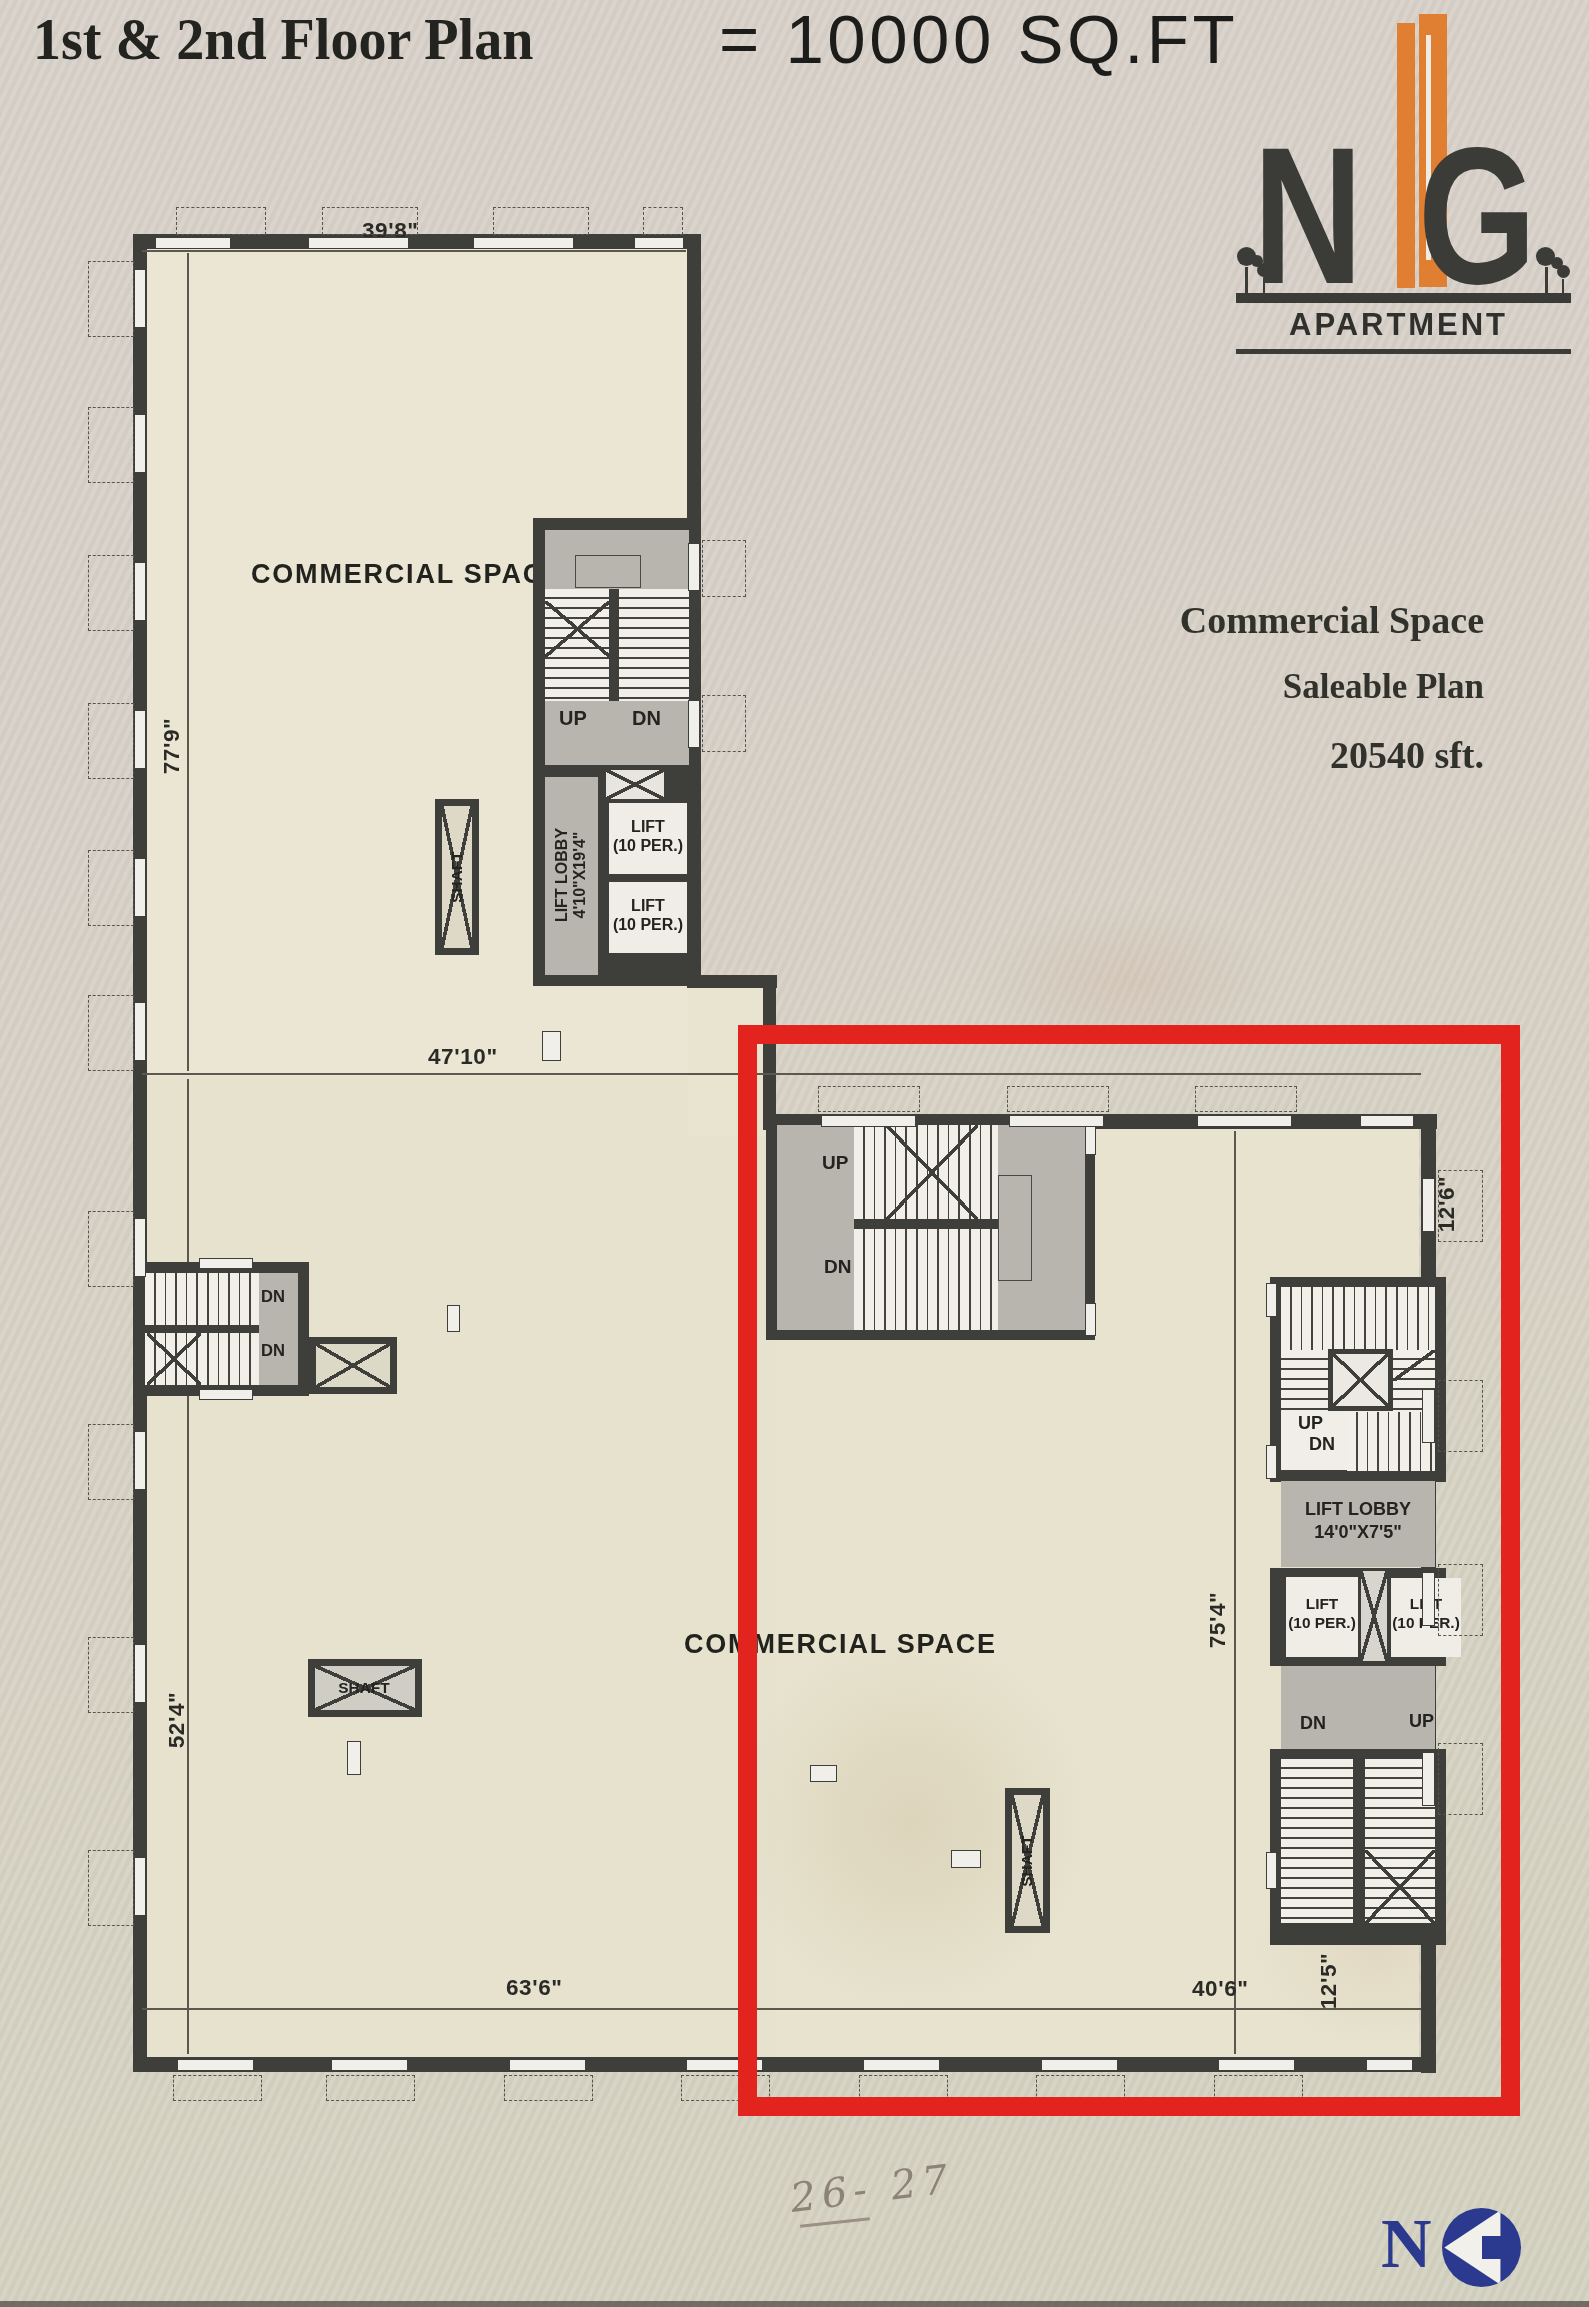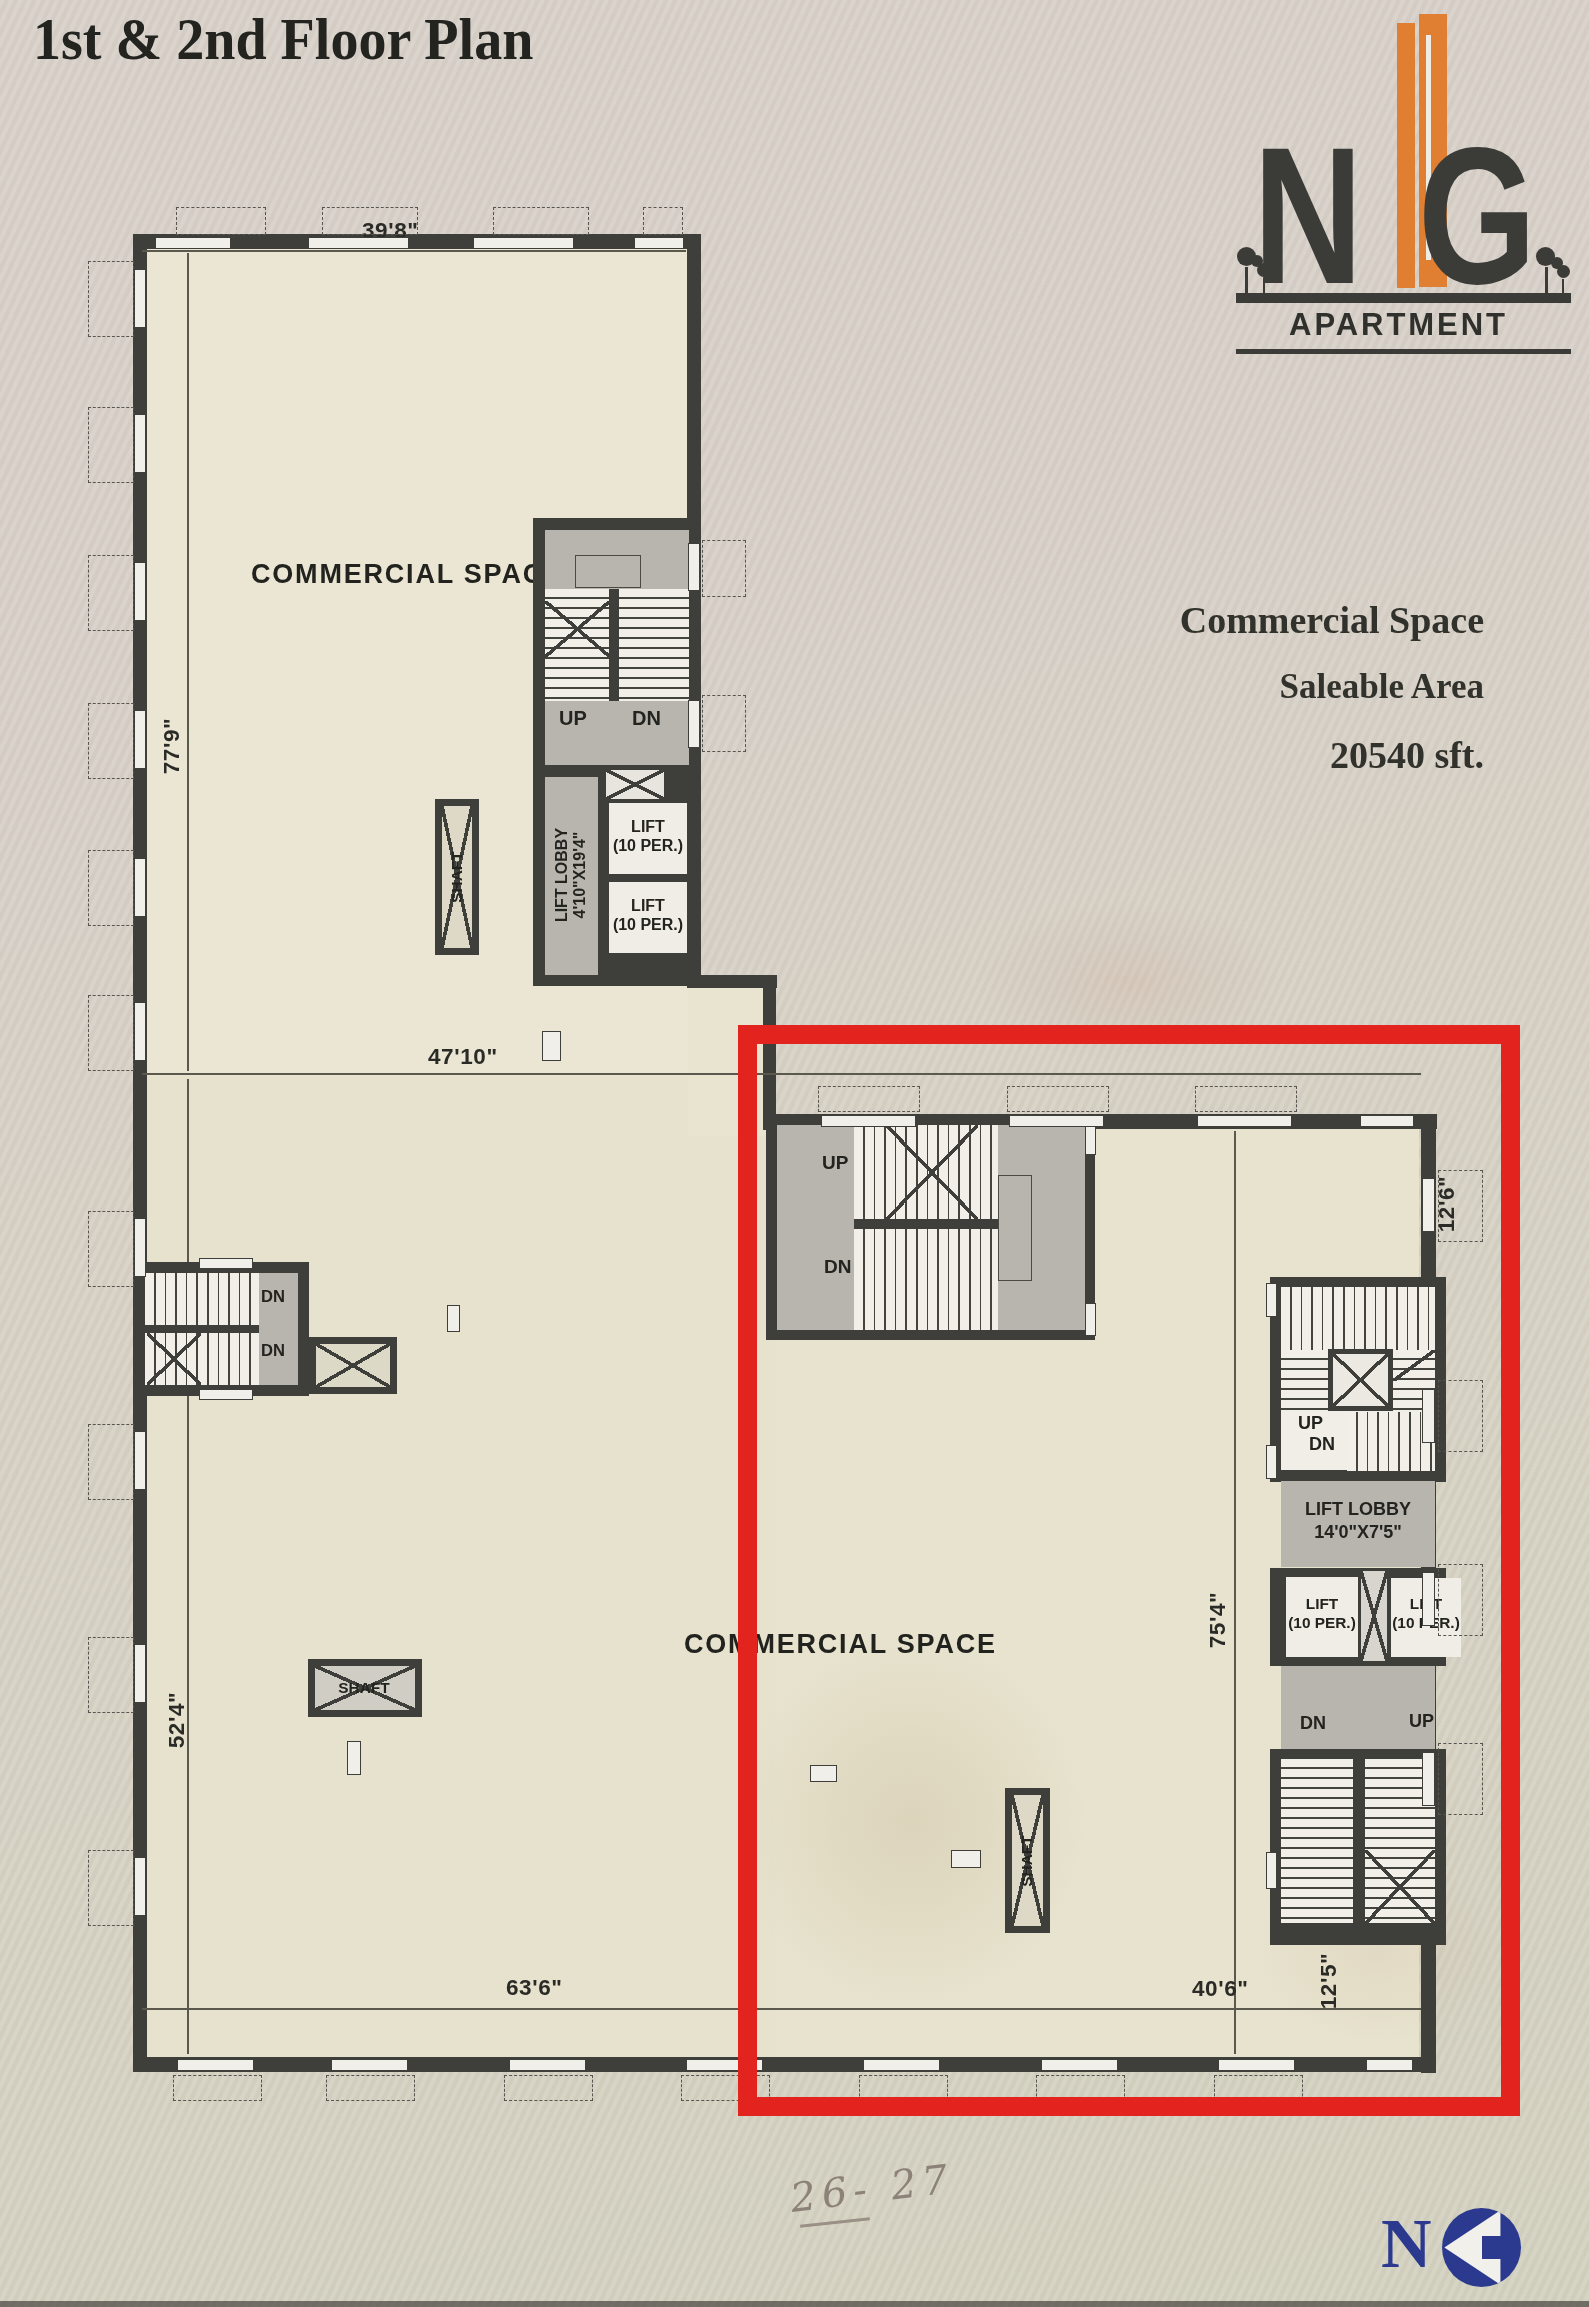--- a/index.html
+++ b/index.html
@@ -31,20 +31,21 @@
   .stain{position:absolute;border-radius:50%;}
   .liftbox{position:absolute;background:#efede6;text-align:center;font-weight:bold;font-size:16px;color:#23231f;box-sizing:border-box;}
   .liftbox span{display:block;line-height:19px;}
 </style>
 </head>
 <body>
 
 <div id="root">
 
   <div class="abs" style="left:33px;top:4.7px;font-family:'Liberation Serif',serif;font-weight:bold;font-size:59px;color:#23231f;transform:scaleX(.95);transform-origin:left top;white-space:nowrap;">1st &amp; 2nd Floor Plan</div>
+  <div class="abs" style="left:719px;top:0px;font-size:69px;letter-spacing:3.5px;color:#1c1c1a;white-space:nowrap;">= 10000 SQ.FT</div>
 
   <div class="abs" style="left:1397px;top:22.5px;width:18px;height:265px;background:#e07e32;"></div>
   <div class="abs" style="left:1419px;top:14px;width:28px;height:273px;background:#e07e32;"></div>
   <div class="abs" style="left:1426px;top:35px;width:4.7px;height:225px;background:#efece6;"></div>
   <div class="abs" style="left:1253px;top:129px;font-weight:bold;font-size:195px;line-height:172px;color:#3b3b37;transform:scaleX(.78);transform-origin:left top;">N</div>
   <div class="abs" style="left:1418px;top:129px;font-weight:bold;font-size:195px;line-height:172px;color:#3b3b37;transform:scaleX(.78);transform-origin:left top;">G</div>
   <div class="abs" style="left:1245px;top:267px;width:3px;height:27px;background:#3b3b37;"></div>
   <div class="abs" style="left:1237px;top:247px;width:19px;height:19px;background:#3b3b37;border-radius:50%;"></div>
   <div class="abs" style="left:1251px;top:255px;width:12px;height:12px;background:#3b3b37;border-radius:50%;"></div>
   <div class="abs" style="left:1263px;top:278px;width:2.4px;height:18px;background:#3b3b37;"></div>
@@ -52,21 +53,21 @@
   <div class="abs" style="left:1545px;top:267px;width:3px;height:27px;background:#3b3b37;"></div>
   <div class="abs" style="left:1536px;top:247px;width:19px;height:19px;background:#3b3b37;border-radius:50%;"></div>
   <div class="abs" style="left:1551px;top:257px;width:12px;height:12px;background:#3b3b37;border-radius:50%;"></div>
   <div class="abs" style="left:1562px;top:279px;width:2.4px;height:16.6px;background:#3b3b37;"></div>
   <div class="abs" style="left:1557px;top:265px;width:13px;height:13px;background:#3b3b37;border-radius:50%;"></div>
   <div class="abs" style="left:1236px;top:293px;width:335px;height:9.5px;background:#3b3b37;"></div>
   <div class="abs" style="left:1236px;top:306px;width:335px;text-align:center;font-weight:bold;font-size:32px;letter-spacing:3px;color:#30302c;transform:scaleX(.97);transform-origin:left top;">APARTMENT</div>
   <div class="abs" style="left:1236px;top:349px;width:335px;height:5.3px;background:#3b3b37;"></div>
 
   <div class="abs" style="right:105px;top:598px;font-family:'Liberation Serif',serif;font-weight:bold;font-size:38px;color:#32322c;">Commercial Space</div>
-  <div class="abs" style="right:105px;top:667px;font-family:'Liberation Serif',serif;font-weight:bold;font-size:35px;color:#32322c;">Saleable Area</div>
+  <div class="abs" style="right:105px;top:667px;font-family:'Liberation Serif',serif;font-weight:bold;font-size:35px;color:#32322c;">Saleable Plan</div>
   <div class="abs" style="right:105px;top:733px;font-family:'Liberation Serif',serif;font-weight:bold;font-size:38px;color:#32322c;">20540 sft.</div>
 
   <div class="cream" style="left:146px;top:248px;width:542px;height:828px;background:#eae6d3;"></div>
   <div class="cream" style="left:146px;top:1076px;width:629px;height:982px;background:#e6e2cd;"></div>
   <div class="cream" style="left:775px;top:1127px;width:644px;height:931px;background:#e7e3ce;"></div>
   <div class="cream" style="left:688px;top:988px;width:88px;height:148px;background:#e8e4d0;"></div>
   <div class="stain" style="left:733px;top:1632px;width:355px;height:378px;background:radial-gradient(closest-side,rgba(193,172,138,.28),rgba(193,172,138,0));"></div>
   <div class="stain" style="left:970px;top:899px;width:319px;height:166px;background:radial-gradient(closest-side,rgba(206,172,152,.25),rgba(206,172,152,0));"></div>
   <div class="stain" style="left:1254px;top:1851px;width:248px;height:195px;background:radial-gradient(closest-side,rgba(208,180,158,.22),rgba(208,180,158,0));"></div>
 

